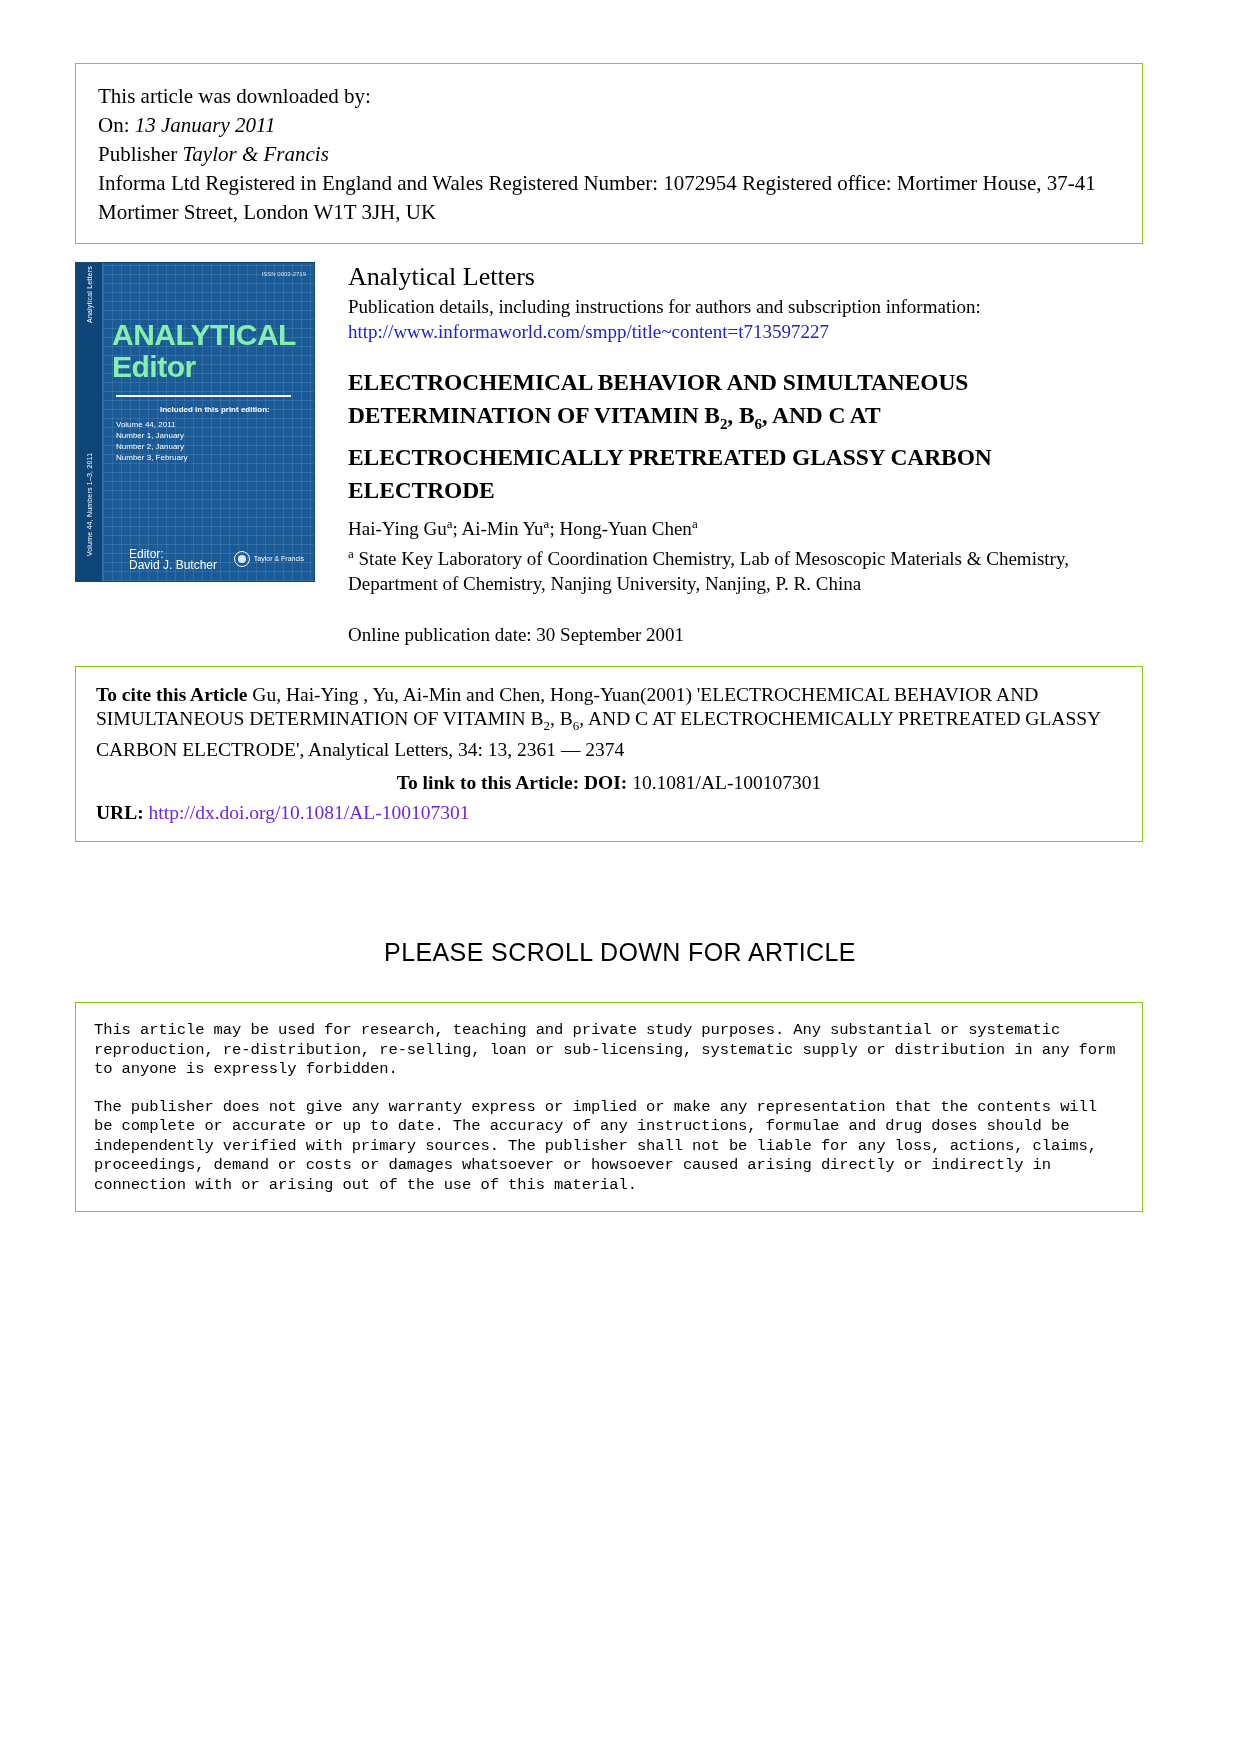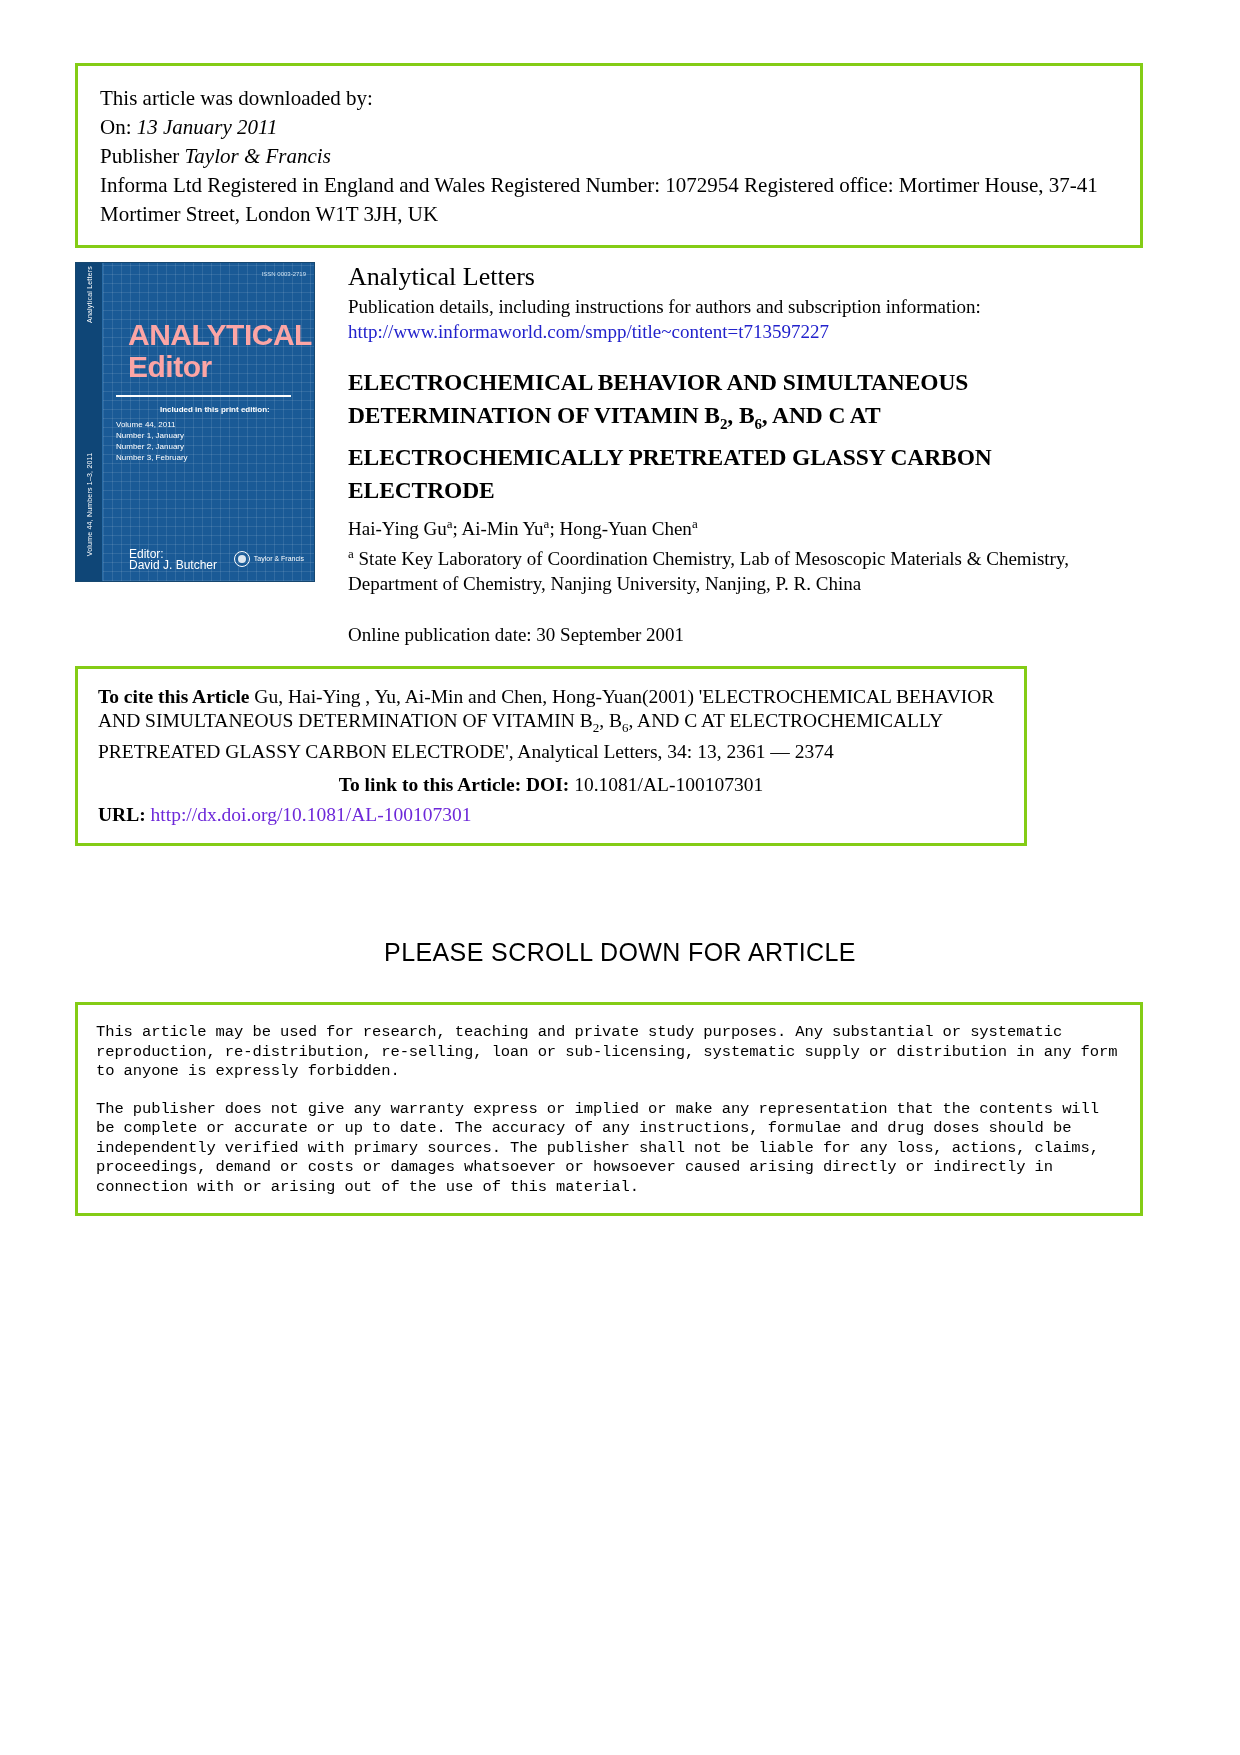--- a/index.html
+++ b/index.html
@@ -16,21 +16,21 @@
   }
   .page {
     position: relative;
     width: 1240px;
     height: 1755px;
     box-sizing: border-box;
   }
 
   
   .box {
-    border: 3px solid #84cc16;
+    border: 1px solid #84cc16;
     box-sizing: border-box;
   }
   #download-box {
     position: absolute;
     left: 75px;
     top: 63px;
     width: 1068px;
     padding: 18px 22px 16px 22px;
   }
   #download-box .line {
@@ -85,23 +85,23 @@
     text-align: center;
   }
   #cover-image .leftstrip span.vol {
     top: 238px;
     width: 130px;
     left: -52px;
     font-size: 7px;
   }
   #cover-title {
     position: absolute;
-    left: 52px;
+    left: 36px;
     top: 56px;
-    color: #fca5a5;
+    color: #86efac;
     font-family: "Liberation Sans", sans-serif;
     font-weight: bold;
     font-size: 30px;
     line-height: 32px;
     letter-spacing: -0.5px;
   }
   #cover-rule {
     position: absolute;
     left: 40px;
     top: 132px;
@@ -218,21 +218,21 @@
     margin-top: 26px;
     font-size: 19px;
     line-height: 25px;
   }
 
   
   #citation-box {
     position: absolute;
     left: 75px;
     top: 666px;
-    width: 952px;
+    width: 1068px;
     padding: 16px 20px 16px 20px;
   }
   #citation-box .cite-para {
     font-size: 19.5px;
     line-height: 24px;
   }
   #citation-box .cite-para sub { font-size: 13px; }
   #citation-box b { font-weight: bold; }
   #citation-box .doi-line {
     margin-top: 9px;

